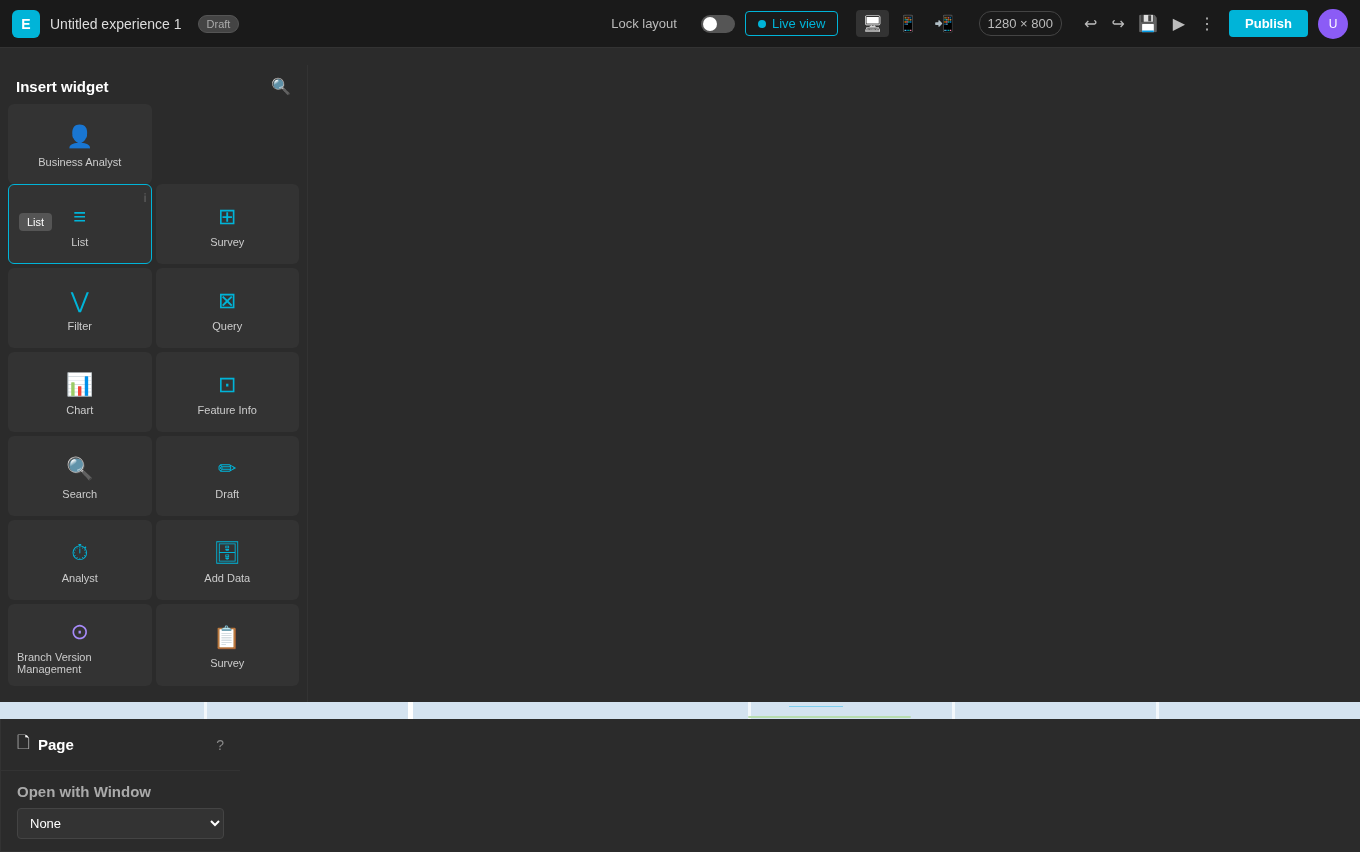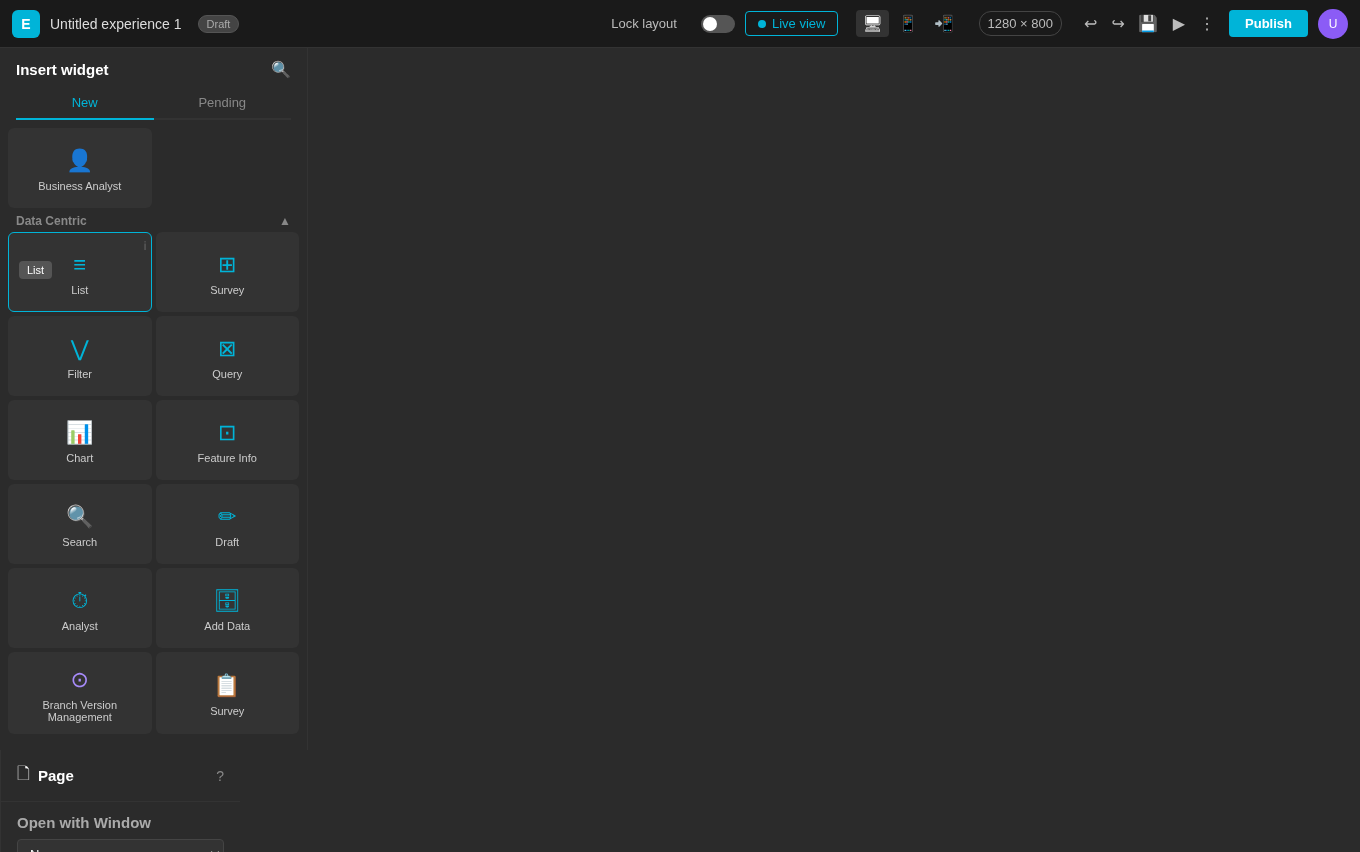--- a/index.html
+++ b/index.html
@@ -163,21 +163,21 @@
       cursor: pointer;
       position: relative;
       min-height: 80px;
       border: 1px solid transparent;
       transition: border-color 0.15s;
     }
     .widget-item.highlighted { border-color: #00b4d8; }
     .widget-icon { font-size: 22px; color: #00b4d8; margin-bottom: 6px; }
     .widget-icon.orange { color: #f97316; }
     .widget-icon.purple { color: #a78bfa; }
-    .widget-label { font-size: 11px; color: #ccc; text-align: center; }
+    .widget-label { font-size: 11px; color: #ccc; }
     .widget-info-btn {
       position: absolute; top: 4px; right: 4px;
       background: none; border: none; color: #666; cursor: pointer; font-size: 12px;
     }
     .tooltip-popup {
       position: absolute;
       top: 28px; left: 10px;
       background: #555;
       color: #fff;
       font-size: 11px;
@@ -290,38 +290,30 @@
 
     <div style="flex:1"></div>
 
   </div>
 
   <div class="widget-panel">
     <div class="widget-panel-header">
       <span class="widget-panel-title">Insert widget</span>
       <button class="panel-search-icon">🔍</button>
     </div>
-    <div class="panel-tabs">
-      <button class="panel-tab active">New</button>
-      <button class="panel-tab">Pending</button>
-    </div>
     <div class="widget-scroll">
 
       <div class="widget-grid" style="padding-bottom:0">
         <div class="widget-item">
           <span class="widget-icon orange">👤</span>
           <span class="widget-label">Business Analyst</span>
         </div>
         <div class="widget-item" style="background:transparent;border:none;"></div>
       </div>
 
-      <div class="widget-section-header">
-        <span>Data centric</span>
-        <button class="collapse-btn">▲</button>
-      </div>
       <div class="widget-grid">
 
         <div class="widget-item highlighted" style="position:relative">
           <button class="widget-info-btn">ℹ</button>
           <span class="widget-icon">≡</span>
           <span class="widget-label">List</span>
           <div class="tooltip-popup">List</div>
         </div>
         <div class="widget-item">
           <span class="widget-icon">⊞</span>

